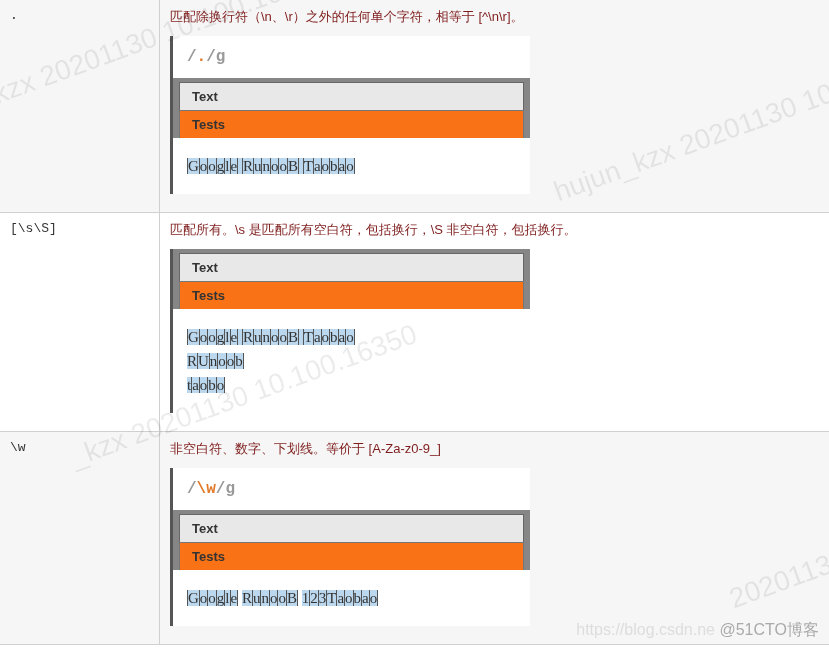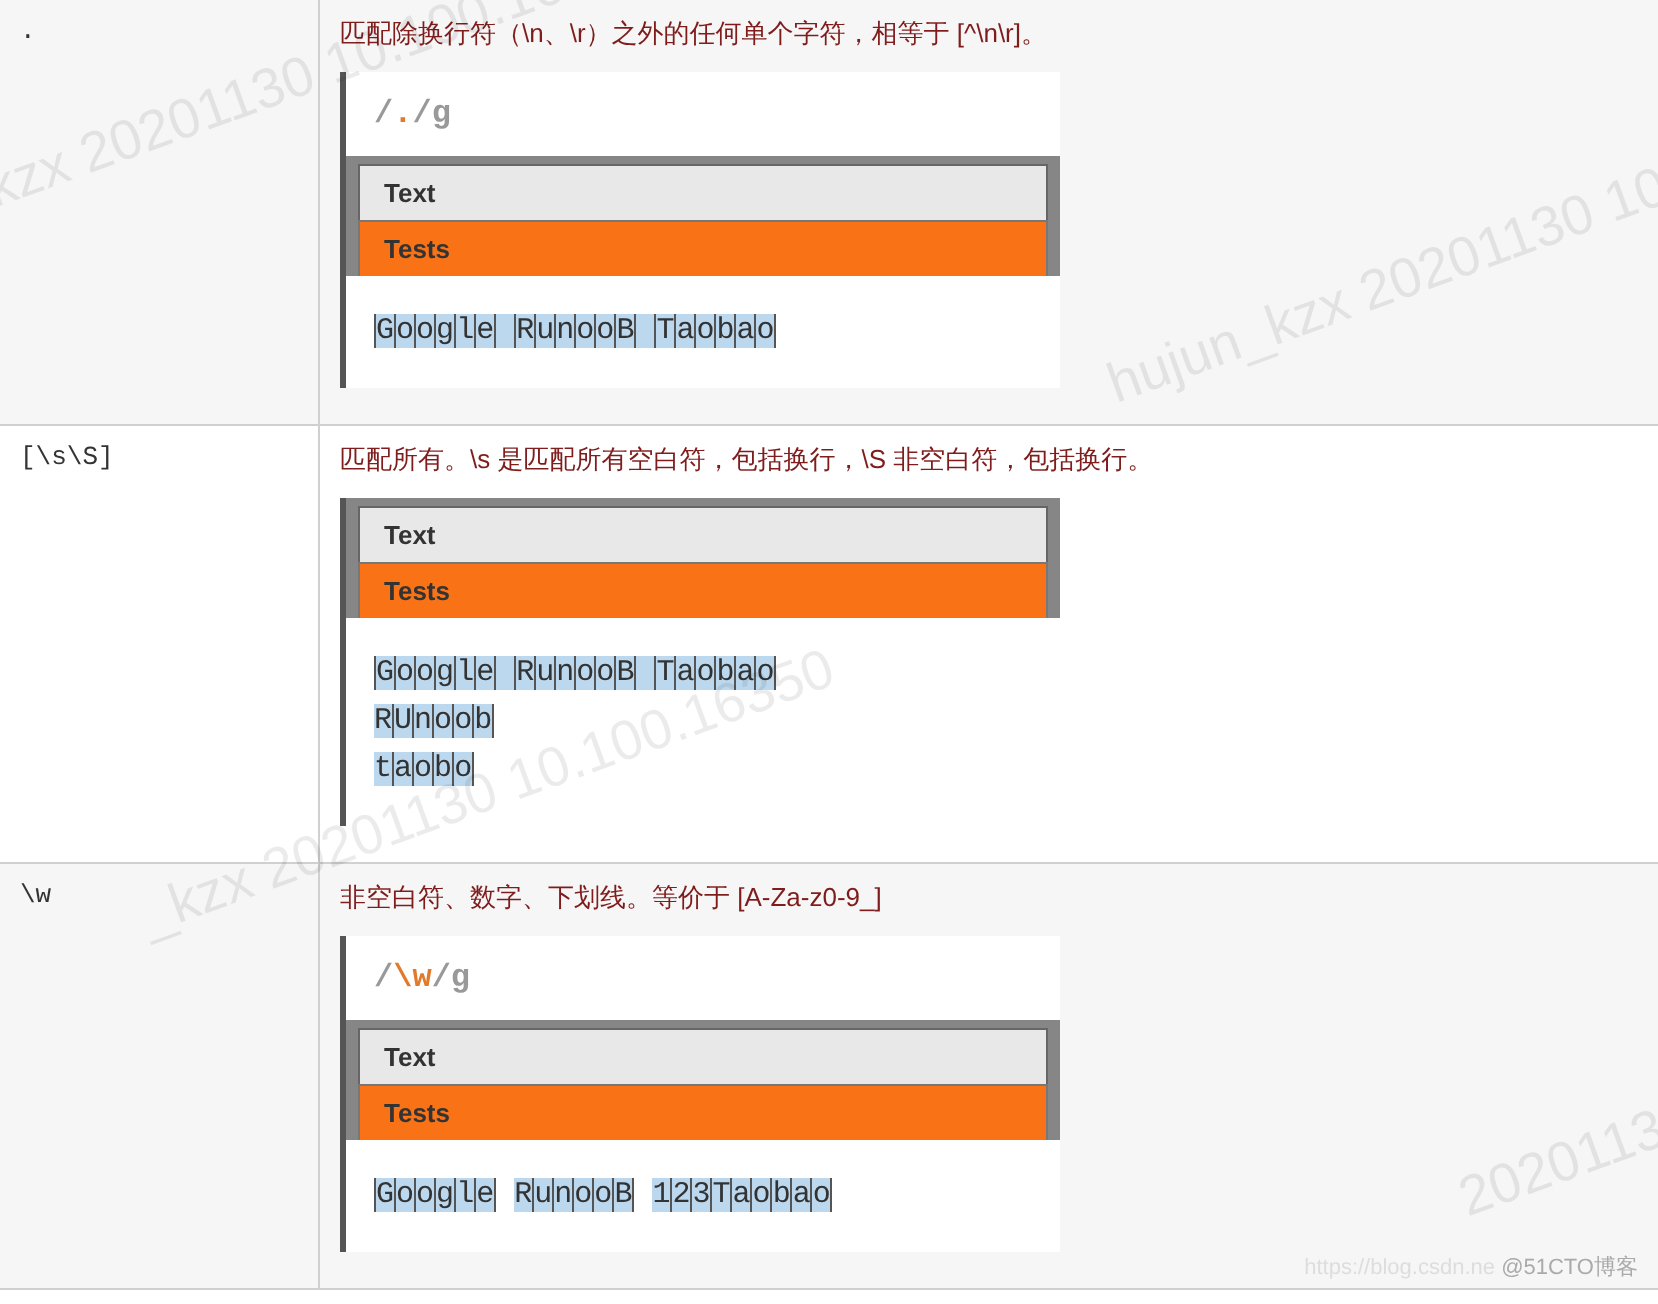--- a/index.html
+++ b/index.html
@@ -61,21 +61,21 @@
   border-bottom: none;
   background: #f97316;
 }
 .tab.active {
   background: #e8e8e8;
   border-color: #666;
 }
 .matcharea {
   padding: 16px 14px;
   background: #fff;
-  font-family: Liberation Mono, monospace;
+  font-family: Liberation Serif, serif;
   font-size: 15px;
   line-height: 1.6;
 }
 .matcharea .hl {
   background: #bcd8ee;
   border-right: 1px solid #555;
   border-left: 0;
 }
 .matcharea .hl:first-child { border-left: 1px solid #555; }
 .watermark {
@@ -85,21 +85,21 @@
   transform: rotate(-20deg);
   pointer-events: none;
   white-space: nowrap;
   font-weight: normal;
 }
 .credit {
   position: absolute;
   bottom: 4px;
   right: 10px;
   color: #aaa;
-  font-size: 11px;
+  font-size: 16px;
 }
 .credit .faint { color: #ddd; }
 </style>
 </head>
 <body>
 
 <div class="row alt">
   <div class="col-pattern">.</div>
   <div class="col-desc">
     <div class="desc-text">匹配除换行符（\n、\r）之外的任何单个字符，相等于 [^\n\r]。</div>

